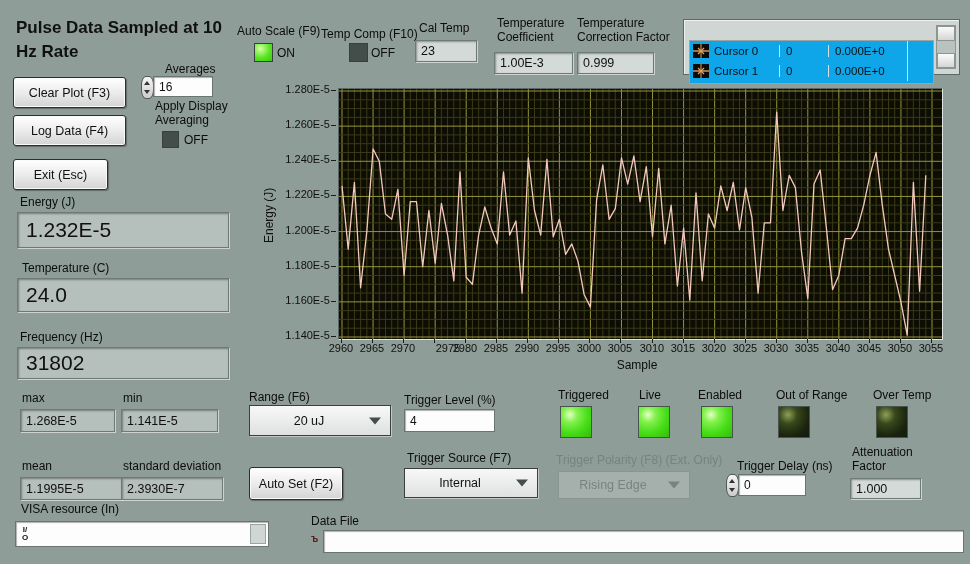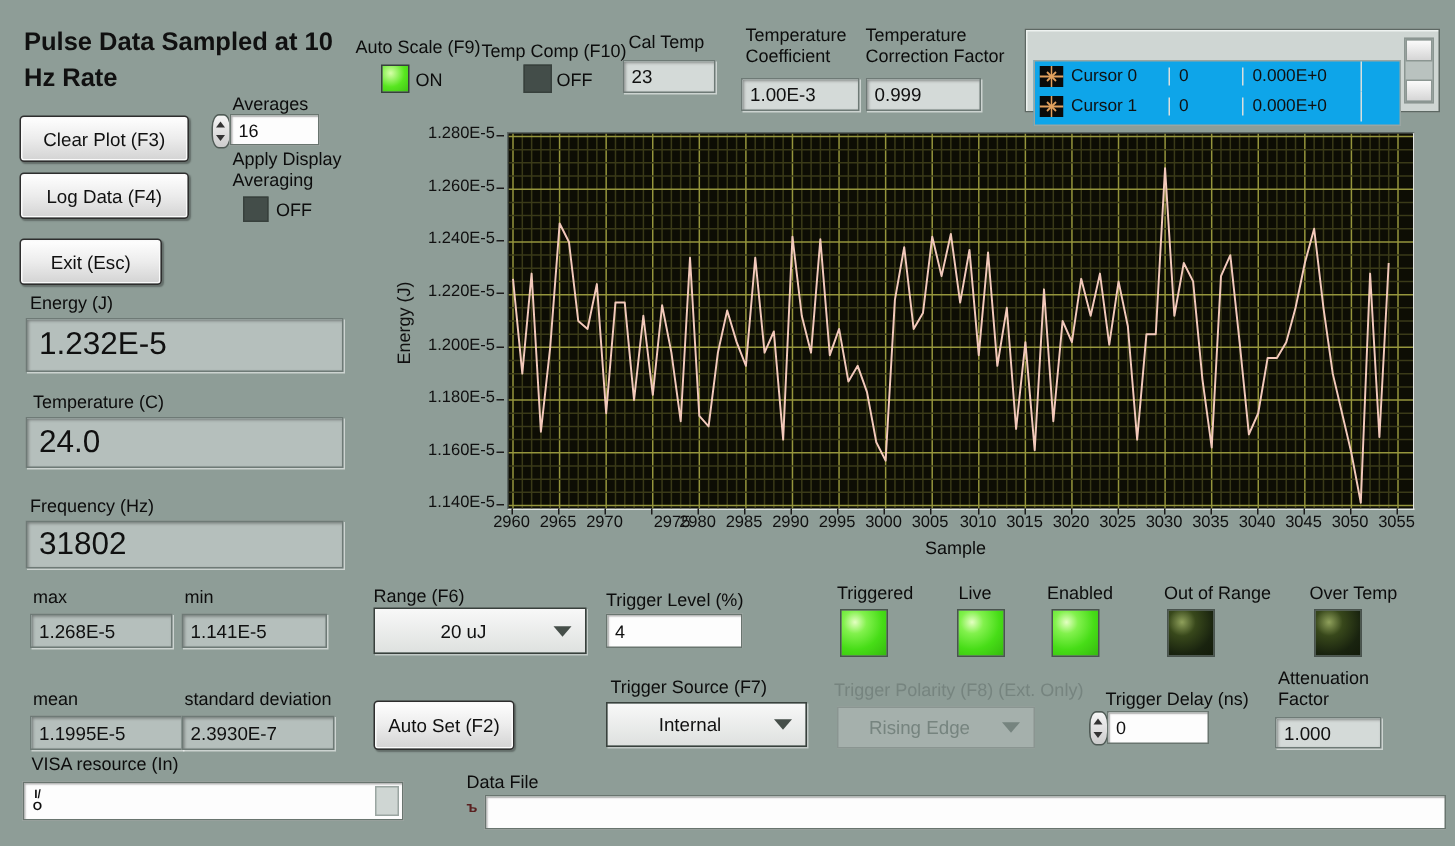--- a/index.html
+++ b/index.html
@@ -81,21 +81,21 @@
   .cap { position:absolute; right:2px; top:2px; bottom:2px; width:14px; background:#cfd6d3; border:1px solid #9aa5a1; }
 </style>
 </head>
 <body>
 
 <div class="title" style="left:16px; top:16px; width:215px;">Pulse Data Sampled at 10 Hz Rate</div>
 <div class="btn" style="left:13px; top:77px; width:111px; height:29px;">Clear Plot (F3)</div>
 <div class="btn" style="left:13px; top:115px; width:111px; height:29px;">Log Data (F4)</div>
 <div class="btn" style="left:13px; top:159px; width:93px; height:29px;">Exit (Esc)</div>
 
-<div class="lbl" style="left:155px; top:62px;">Averages</div>
+<div class="lbl" style="left:165px; top:62px;">Averages</div>
 <div class="spinner" style="left:141px; top:76px;">
   <div class="up"></div>
   <div class="dn"></div>
 </div>
 <div class="winput" style="left:153px; top:76px; width:53px; height:19px;">16</div>
 <div class="lbl wrap" style="left:155px; top:99px; width:100px;">Apply Display Averaging</div>
 <div class="ind off" style="left:162px; top:131px; width:15px; height:15px;"></div>
 <div class="lbl" style="left:184px; top:133px;">OFF</div>
 
 <div class="lbl" style="left:237px; top:24px;">Auto Scale (F9)</div>

